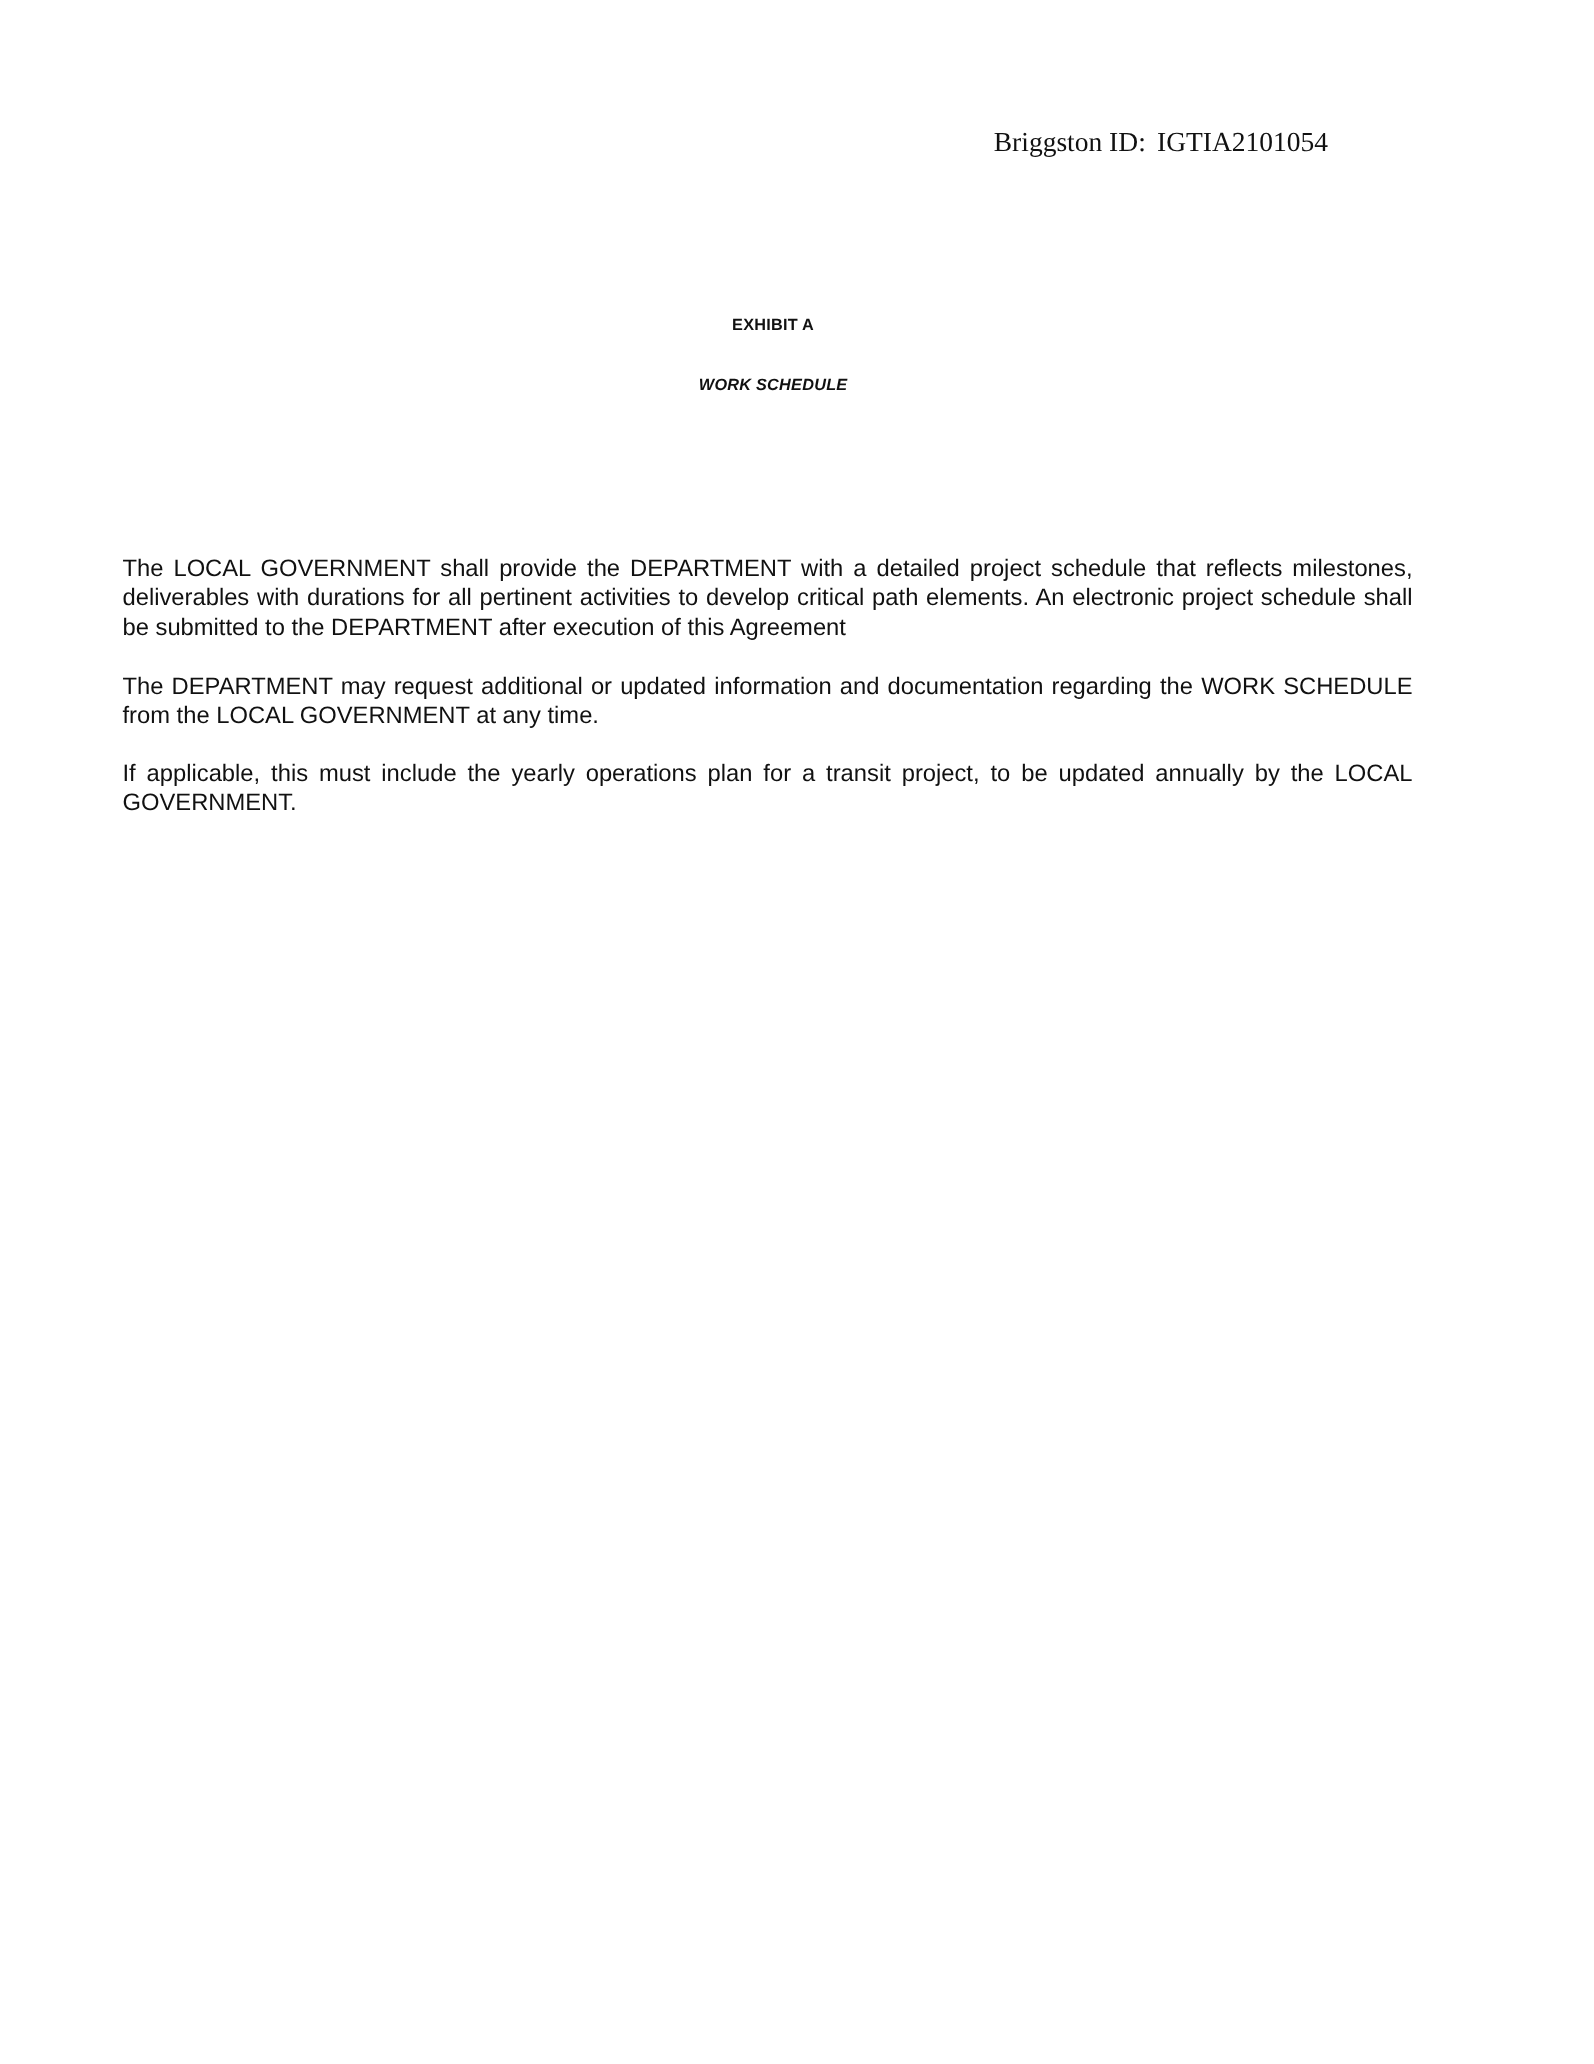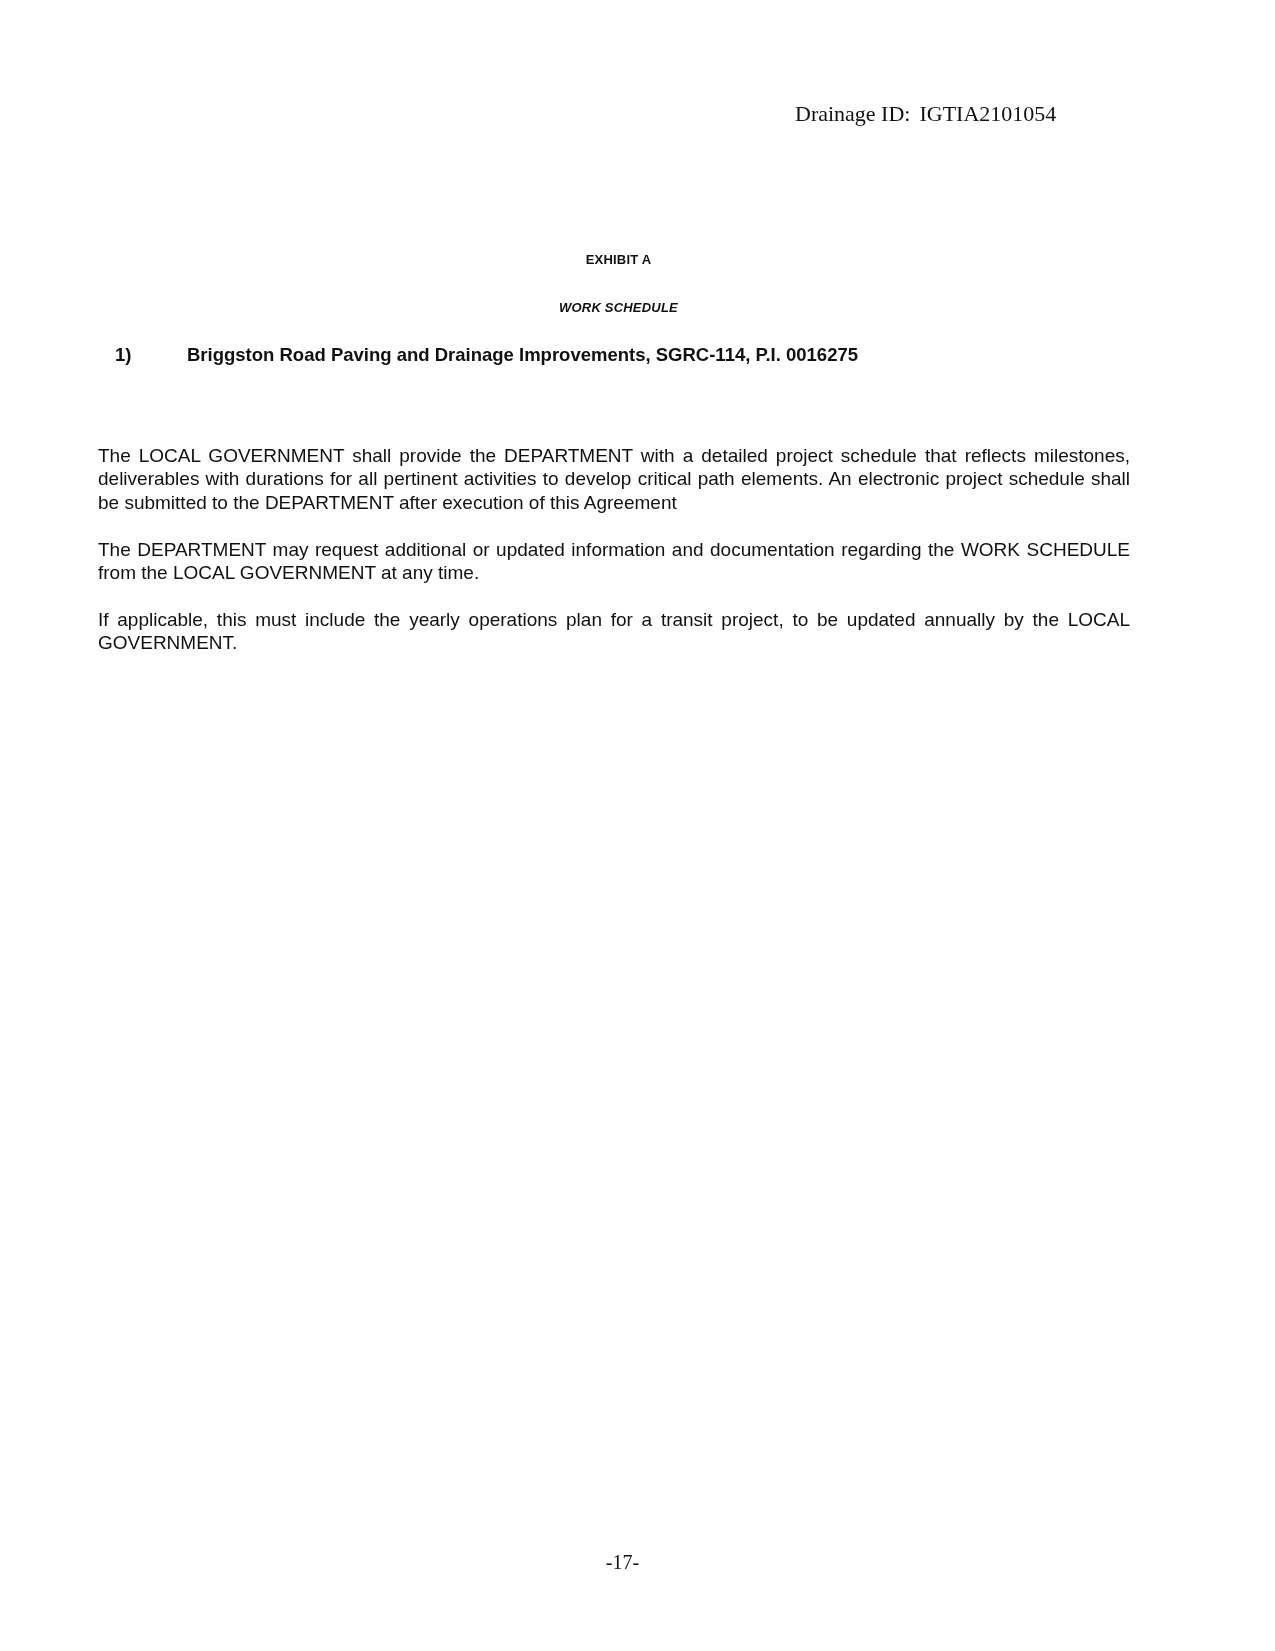--- a/index.html
+++ b/index.html
@@ -85,29 +85,25 @@
       line-height: 24px;
       color: #111;
     }
   </style>
 </head>
 <body>
 
 <div class="page">
 
   <div class="contract-id">
-    <span>Drainage ID:</span><span class="gap"></span><span>IGTIA2101054</span>
+    <span>Briggston ID:</span><span class="gap"></span><span>IGTIA2101054</span>
   </div>
 
   <div class="heading exhibit">EXHIBIT A</div>
   <div class="heading schedule">WORK SCHEDULE</div>
 
-  <div class="project-line">
-    <span class="num">1)</span><span>Briggston Road Paving and Drainage Improvements, SGRC-114, P.I. 0016275</span>
-  </div>
 
   <p class="para p1">The LOCAL GOVERNMENT shall provide the DEPARTMENT with a detailed project schedule that reflects milestones, deliverables with durations for all pertinent activities to develop critical path elements.  An electronic project schedule shall be submitted to the DEPARTMENT after execution of this Agreement</p>
   <p class="para p3">If applicable, this must include the yearly operations plan for a transit project, to be updated annually by the LOCAL GOVERNMENT.</p>
   <p class="para p2">The DEPARTMENT may request additional or updated information and documentation regarding the WORK SCHEDULE from the LOCAL GOVERNMENT at any time.</p>
 
-  <div class="page-number">-17-</div>
 
 </div>
 
 </body></html>

